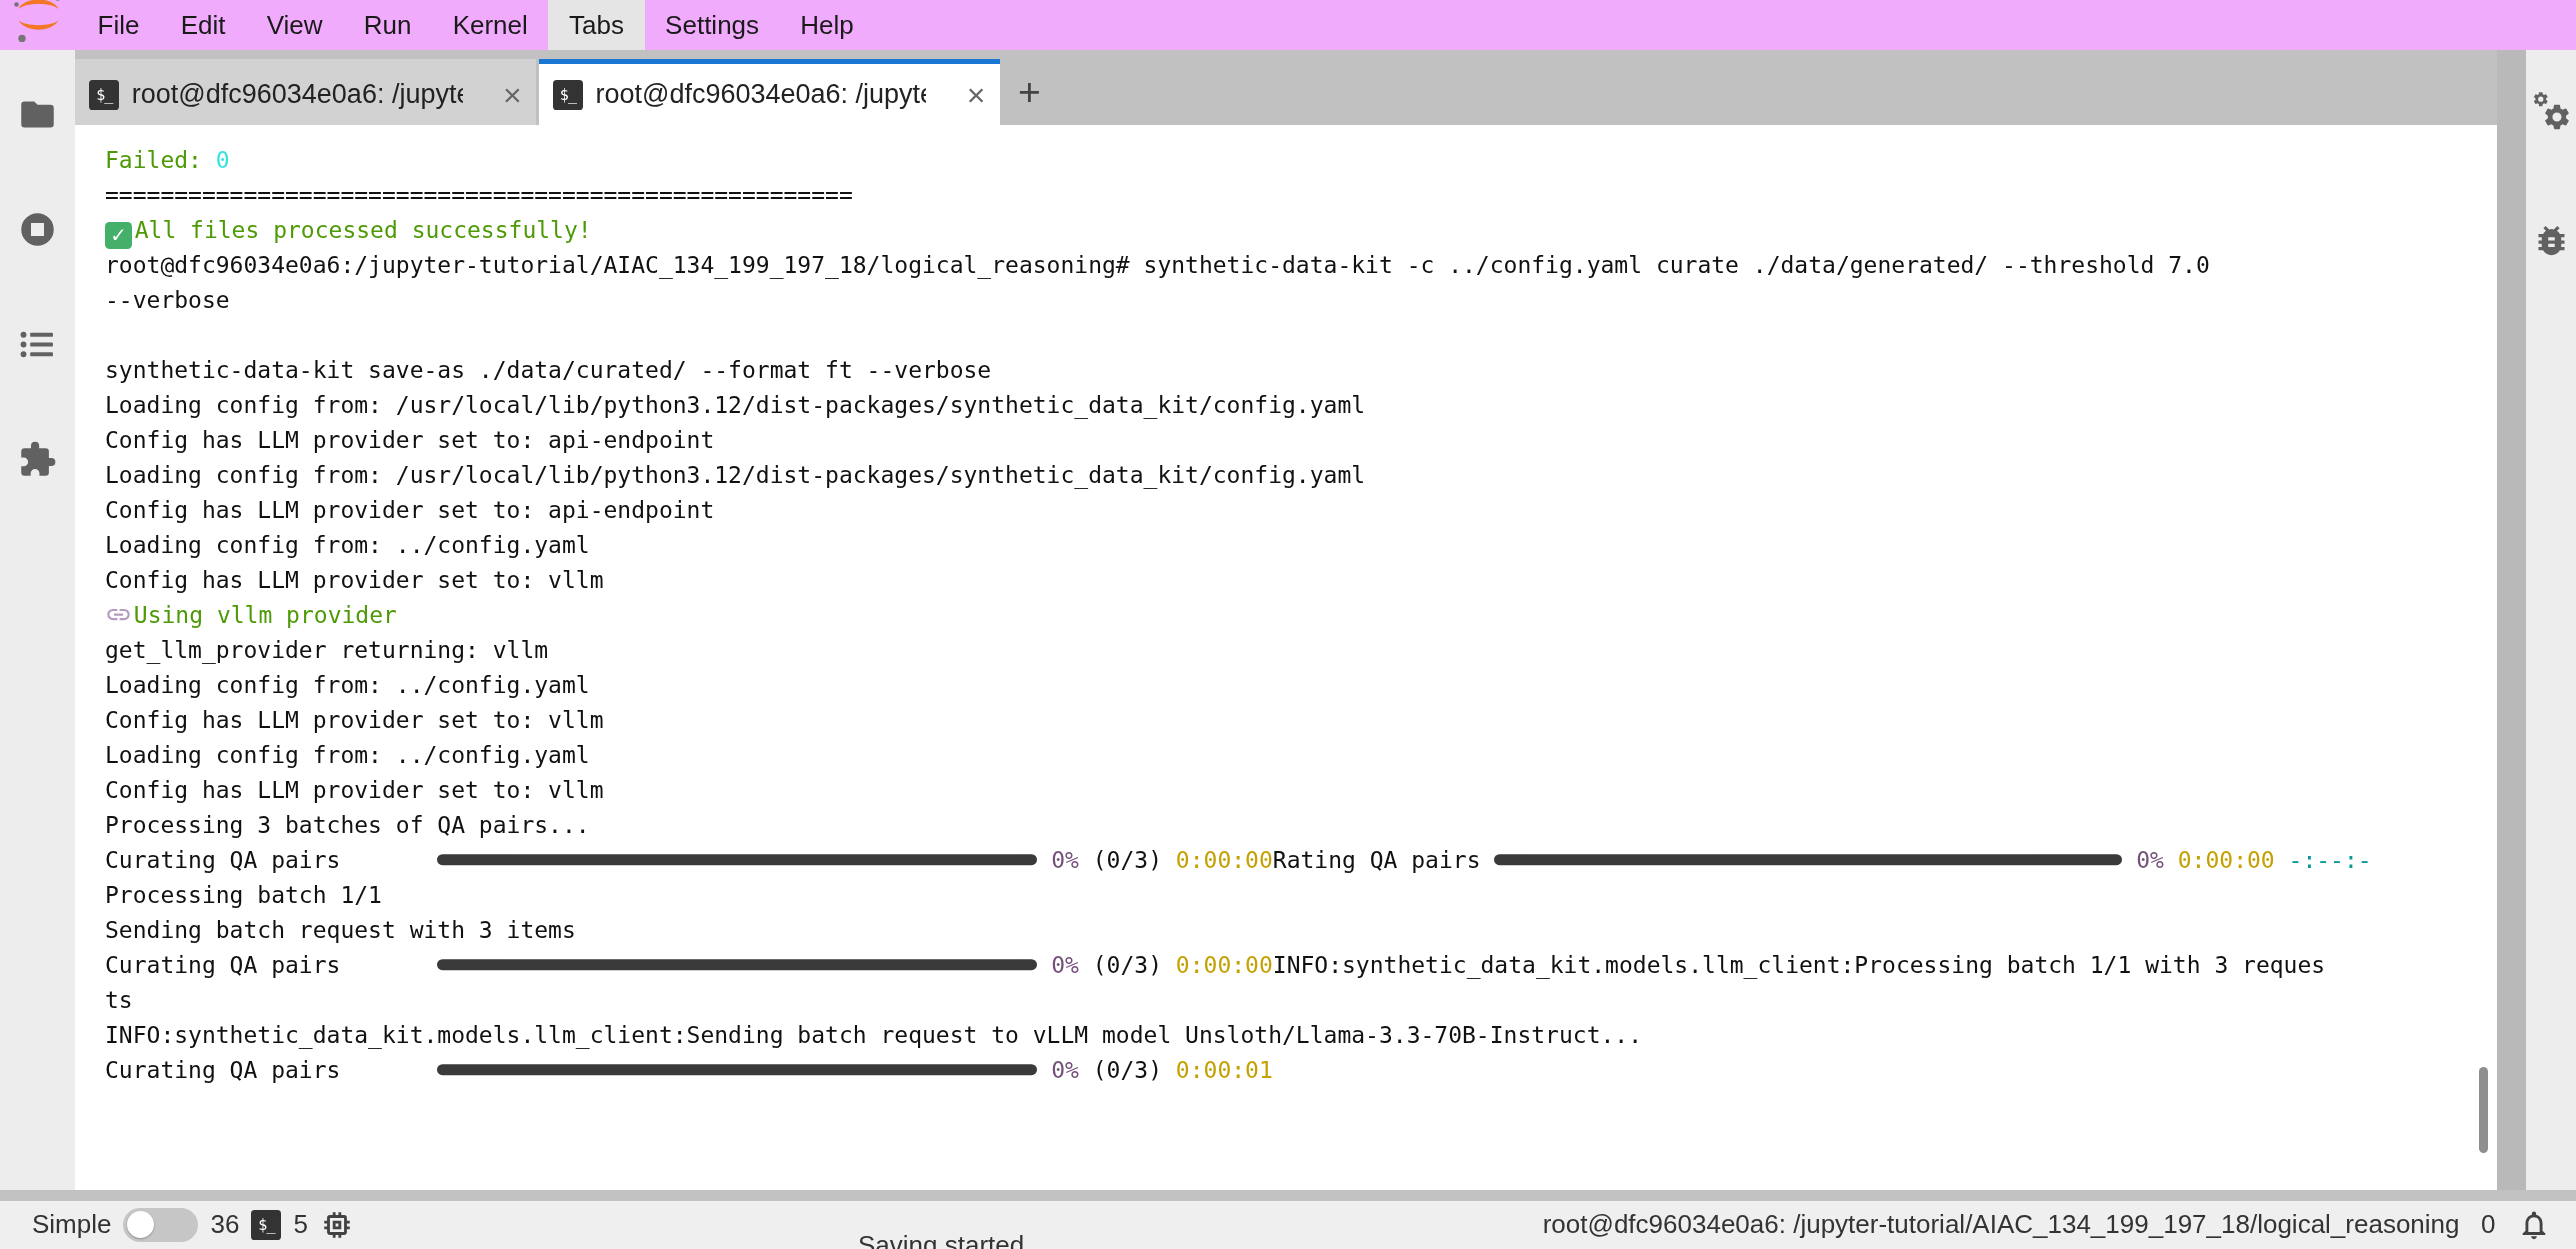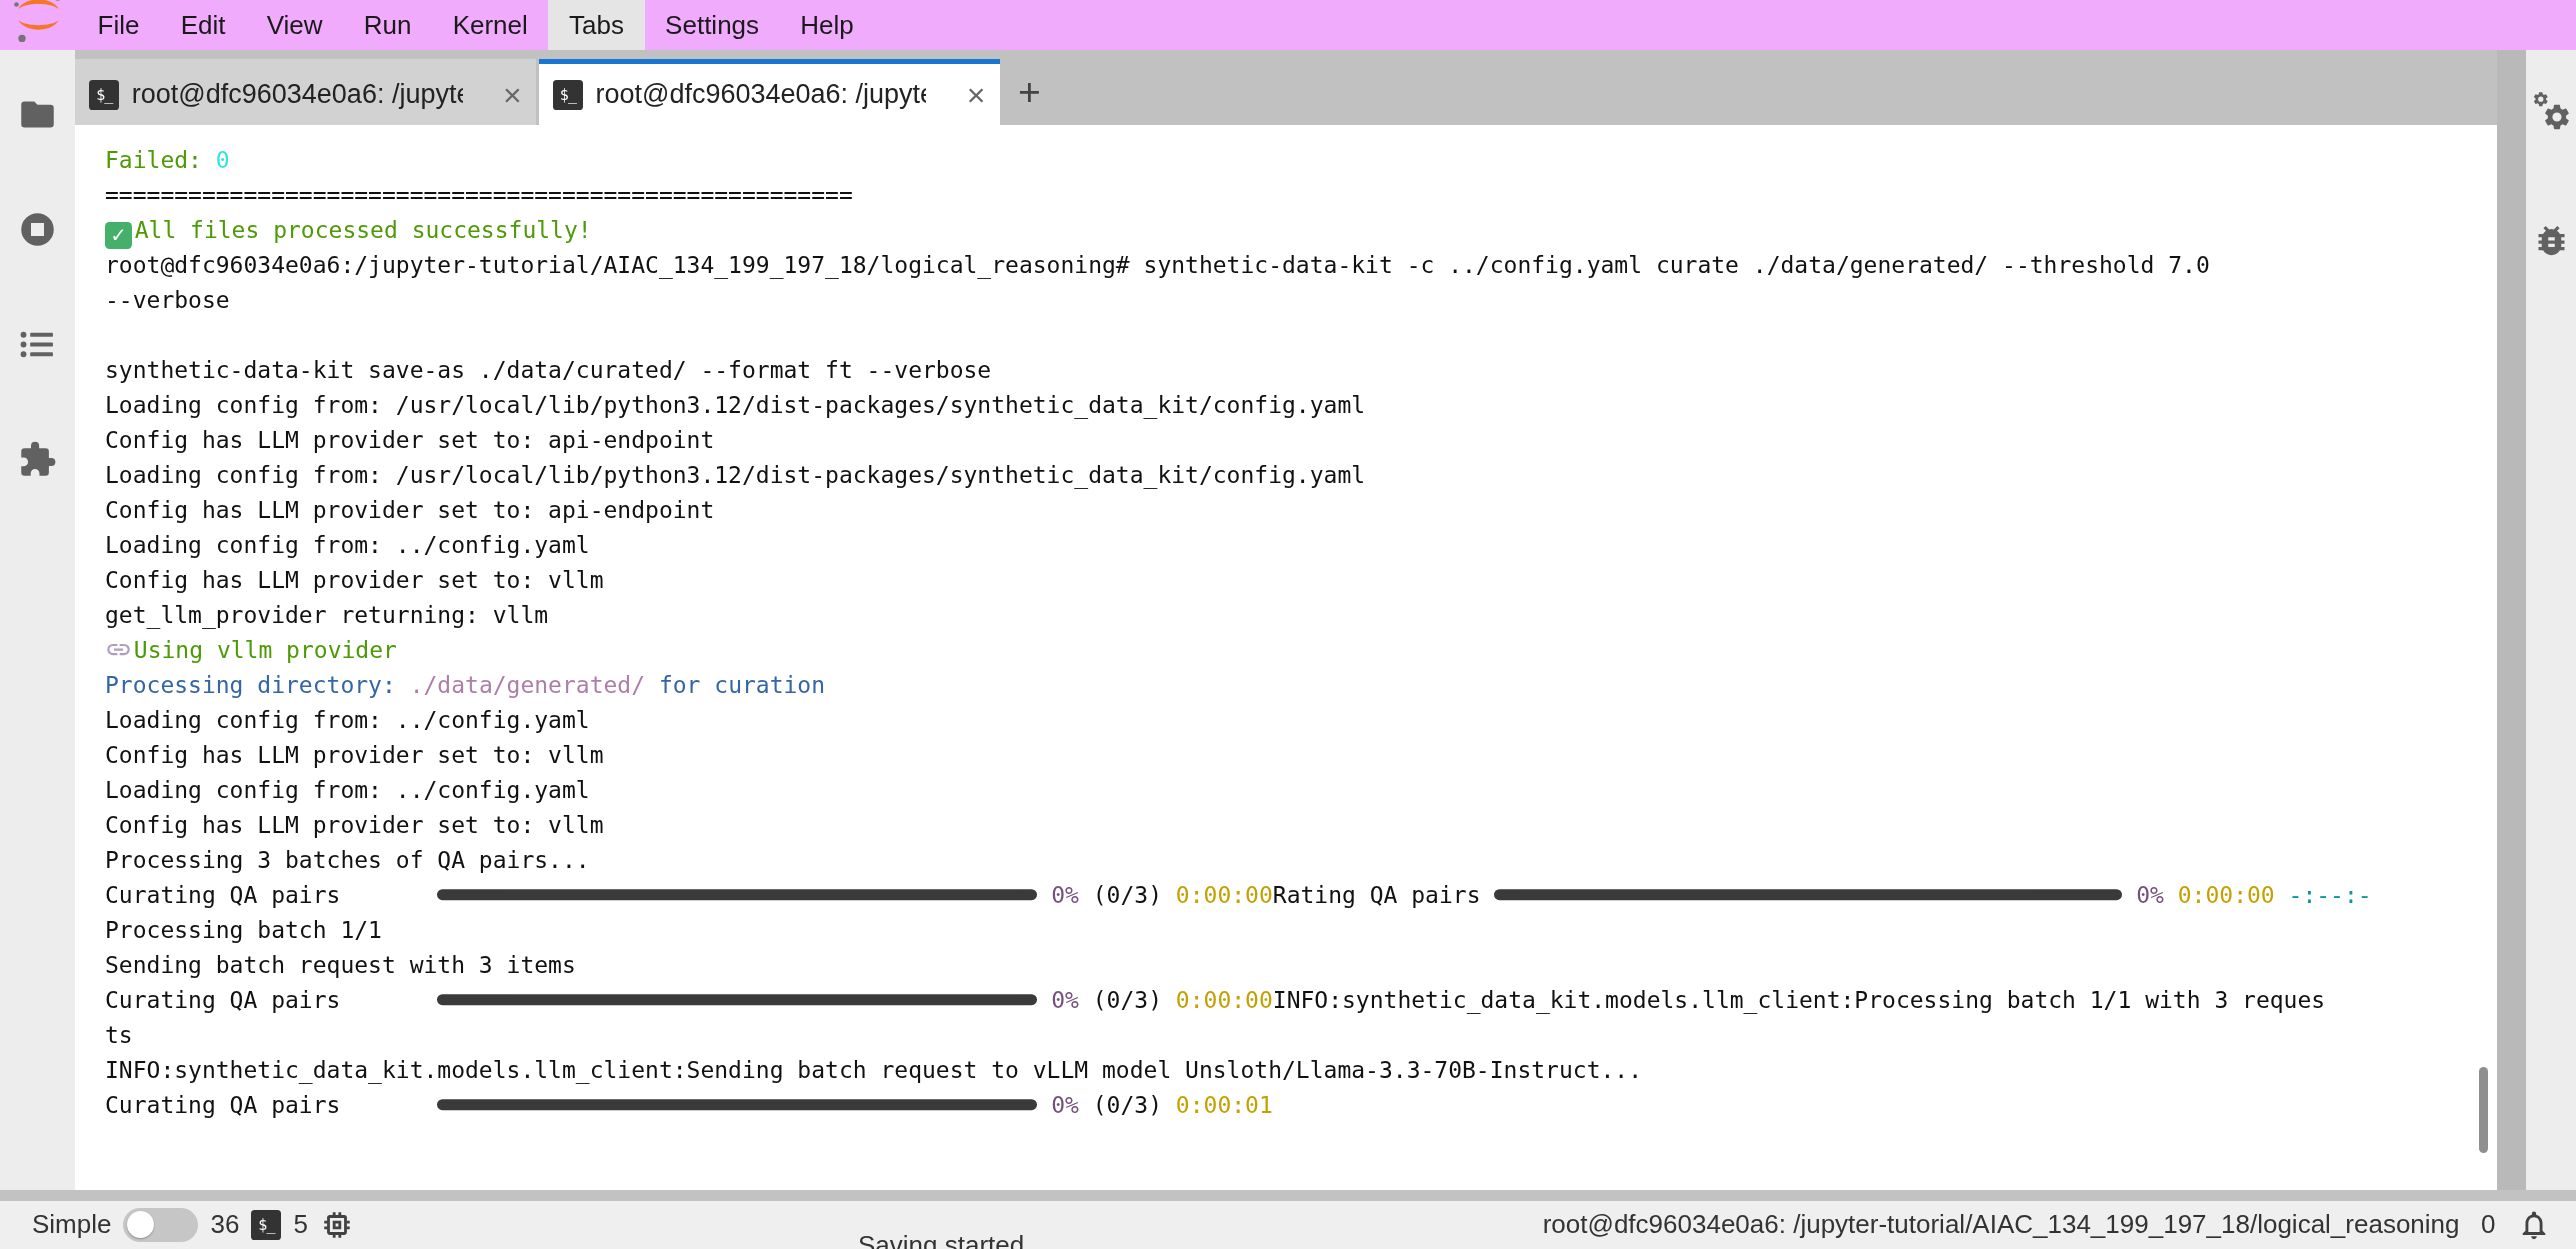--- a/index.html
+++ b/index.html
@@ -143,25 +143,24 @@
           <div class="term-line"><span>root@dfc96034e0a6:/jupyter-tutorial/AIAC_134_199_197_18/logical_reasoning# synthetic-data-kit -c ../config.yaml curate ./data/generated/ --threshold 7.0</span></div>
           <div class="term-line"><span>--verbose</span></div>
           <div class="term-line">&nbsp;</div>
           <div class="term-line"><span>synthetic-data-kit save-as ./data/curated/ --format ft --verbose</span></div>
           <div class="term-line"><span>Loading config from: /usr/local/lib/python3.12/dist-packages/synthetic_data_kit/config.yaml</span></div>
           <div class="term-line"><span>Config has LLM provider set to: api-endpoint</span></div>
           <div class="term-line"><span>Loading config from: /usr/local/lib/python3.12/dist-packages/synthetic_data_kit/config.yaml</span></div>
           <div class="term-line"><span>Config has LLM provider set to: api-endpoint</span></div>
           <div class="term-line"><span>Loading config from: ../config.yaml</span></div>
           <div class="term-line"><span>Config has LLM provider set to: vllm</span></div>
-          <div class="term-line"><span>get_llm_provider returning: vllm</span></div>
           <div class="term-line"><span class="emoji-link"><svg viewBox="0 0 24 24" width="27" height="27">
                 <path fill="currentColor" d="M3.9 12c0-1.71 1.39-3.1 3.1-3.1h4V7H7a5 5 0 0 0 0 10h4v-1.9H7c-1.71 0-3.1-1.39-3.1-3.1zM8 13h8v-2H8v2zm9-6h-4v1.9h4c1.71 0 3.1 1.39 3.1 3.1s-1.39 3.1-3.1 3.1h-4V17h4a5 5 0 0 0 0-10z"></path>
               </svg></span><span class="c-grn">Using vllm provider</span></div>
-          <div class="term-line"><span class="c-blu">Processing directory: </span><span class="c-mag">./data/generated/</span><span class="c-blu"> for curation</span></div>
+          <div class="term-line"><span>get_llm_provider returning: vllm</span></div>
           <div class="term-line"><span>Loading config from: ../config.yaml</span></div>
           <div class="term-line"><span>Config has LLM provider set to: vllm</span></div>
           <div class="term-line"><span>Loading config from: ../config.yaml</span></div>
           <div class="term-line"><span>Config has LLM provider set to: vllm</span></div>
           <div class="term-line"><span>Processing 3 batches of QA pairs...</span></div>
           <div class="term-line"><span>Curating QA pairs       </span><span class="pbar" style="width: 600px;"></span><span> </span><span class="c-pur">0%</span><span> (0/3) </span><span class="c-yel">0:00:00</span><span>Rating QA pairs </span><span class="pbar" style="width: 628px;"></span><span> </span><span class="c-pur">0%</span><span> </span><span class="c-yel">0:00:00</span><span> </span><span class="c-tea">-:--:-</span></div>
           <div class="term-line"><span>Processing batch 1/1</span></div>
           <div class="term-line"><span>Sending batch request with 3 items</span></div>
           <div class="term-line"><span>Curating QA pairs       </span><span class="pbar" style="width: 600px;"></span><span> </span><span class="c-pur">0%</span><span> (0/3) </span><span class="c-yel">0:00:00</span><span>INFO:synthetic_data_kit.models.llm_client:Processing batch 1/1 with 3 reques</span></div>
           <div class="term-line"><span>ts</span></div>

